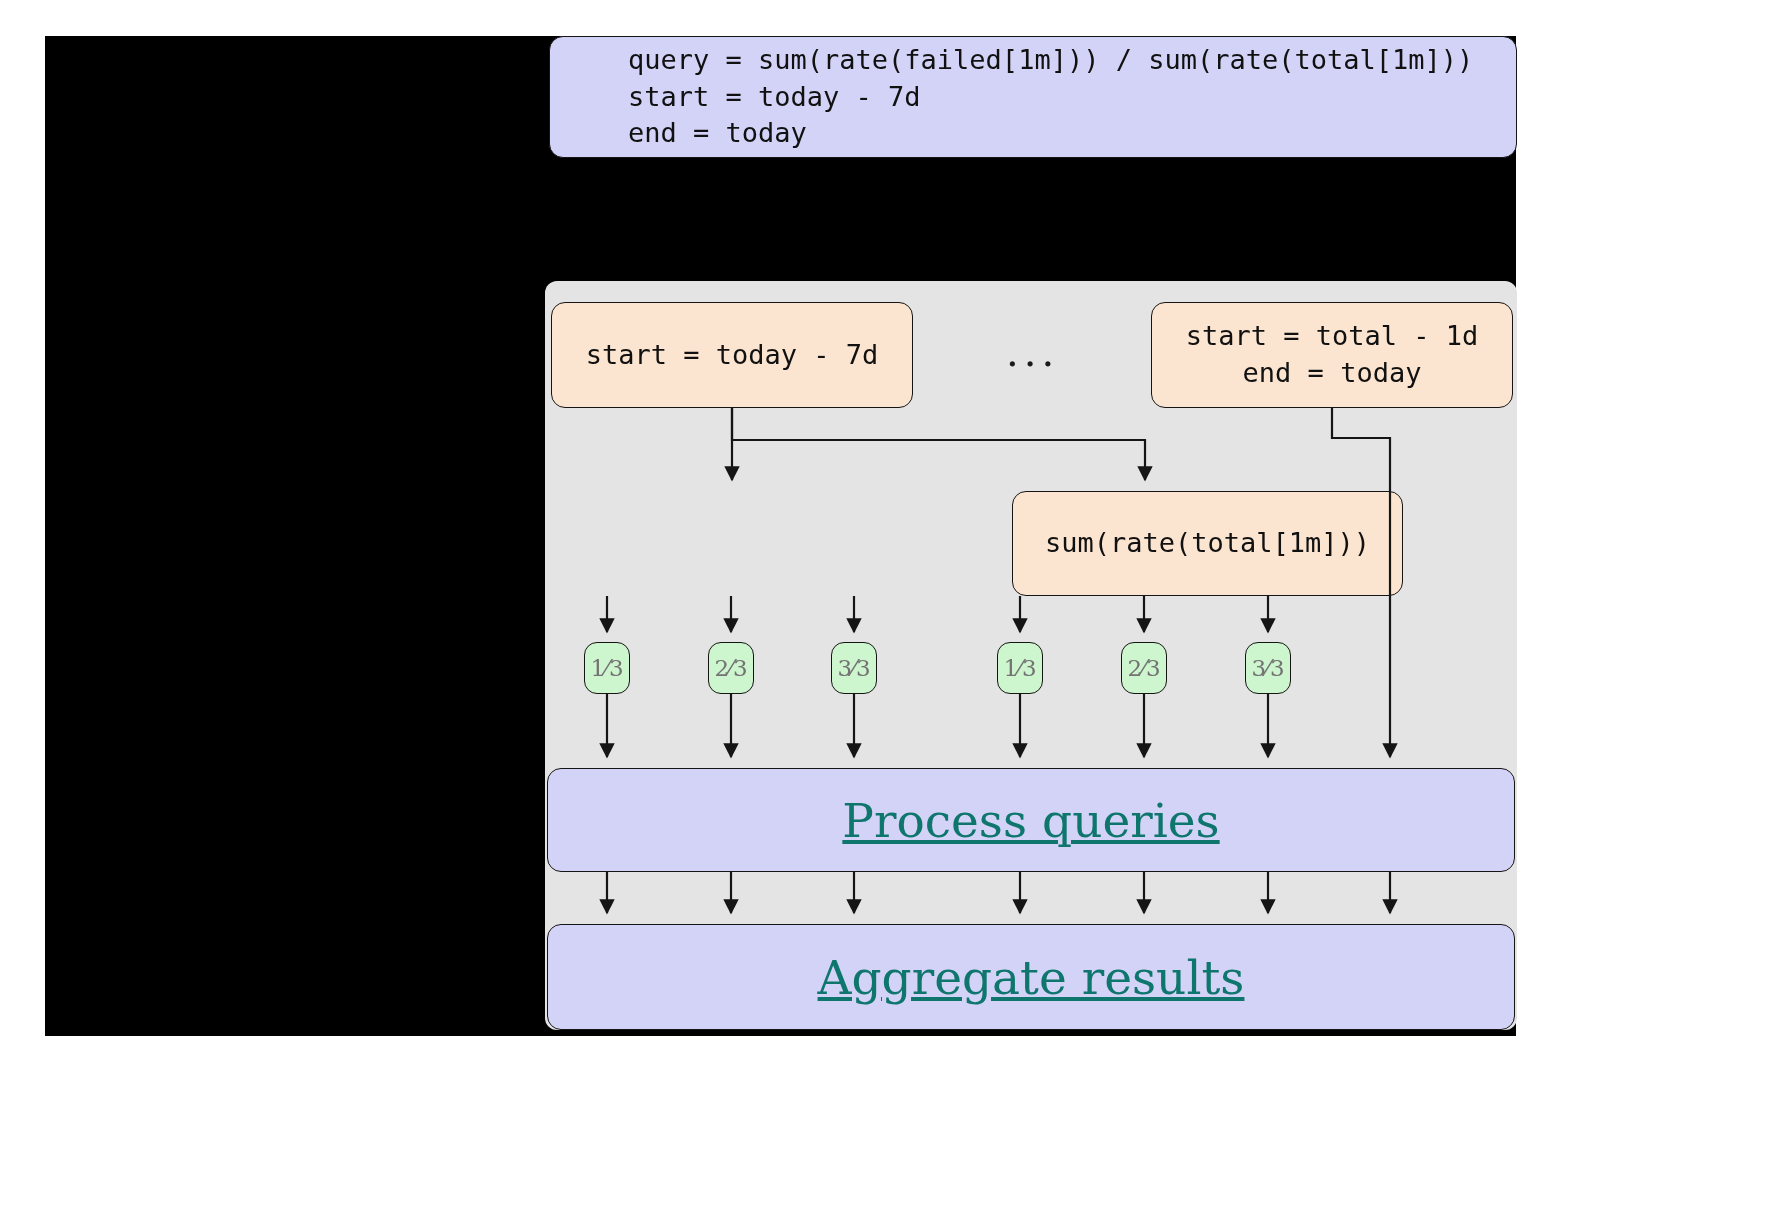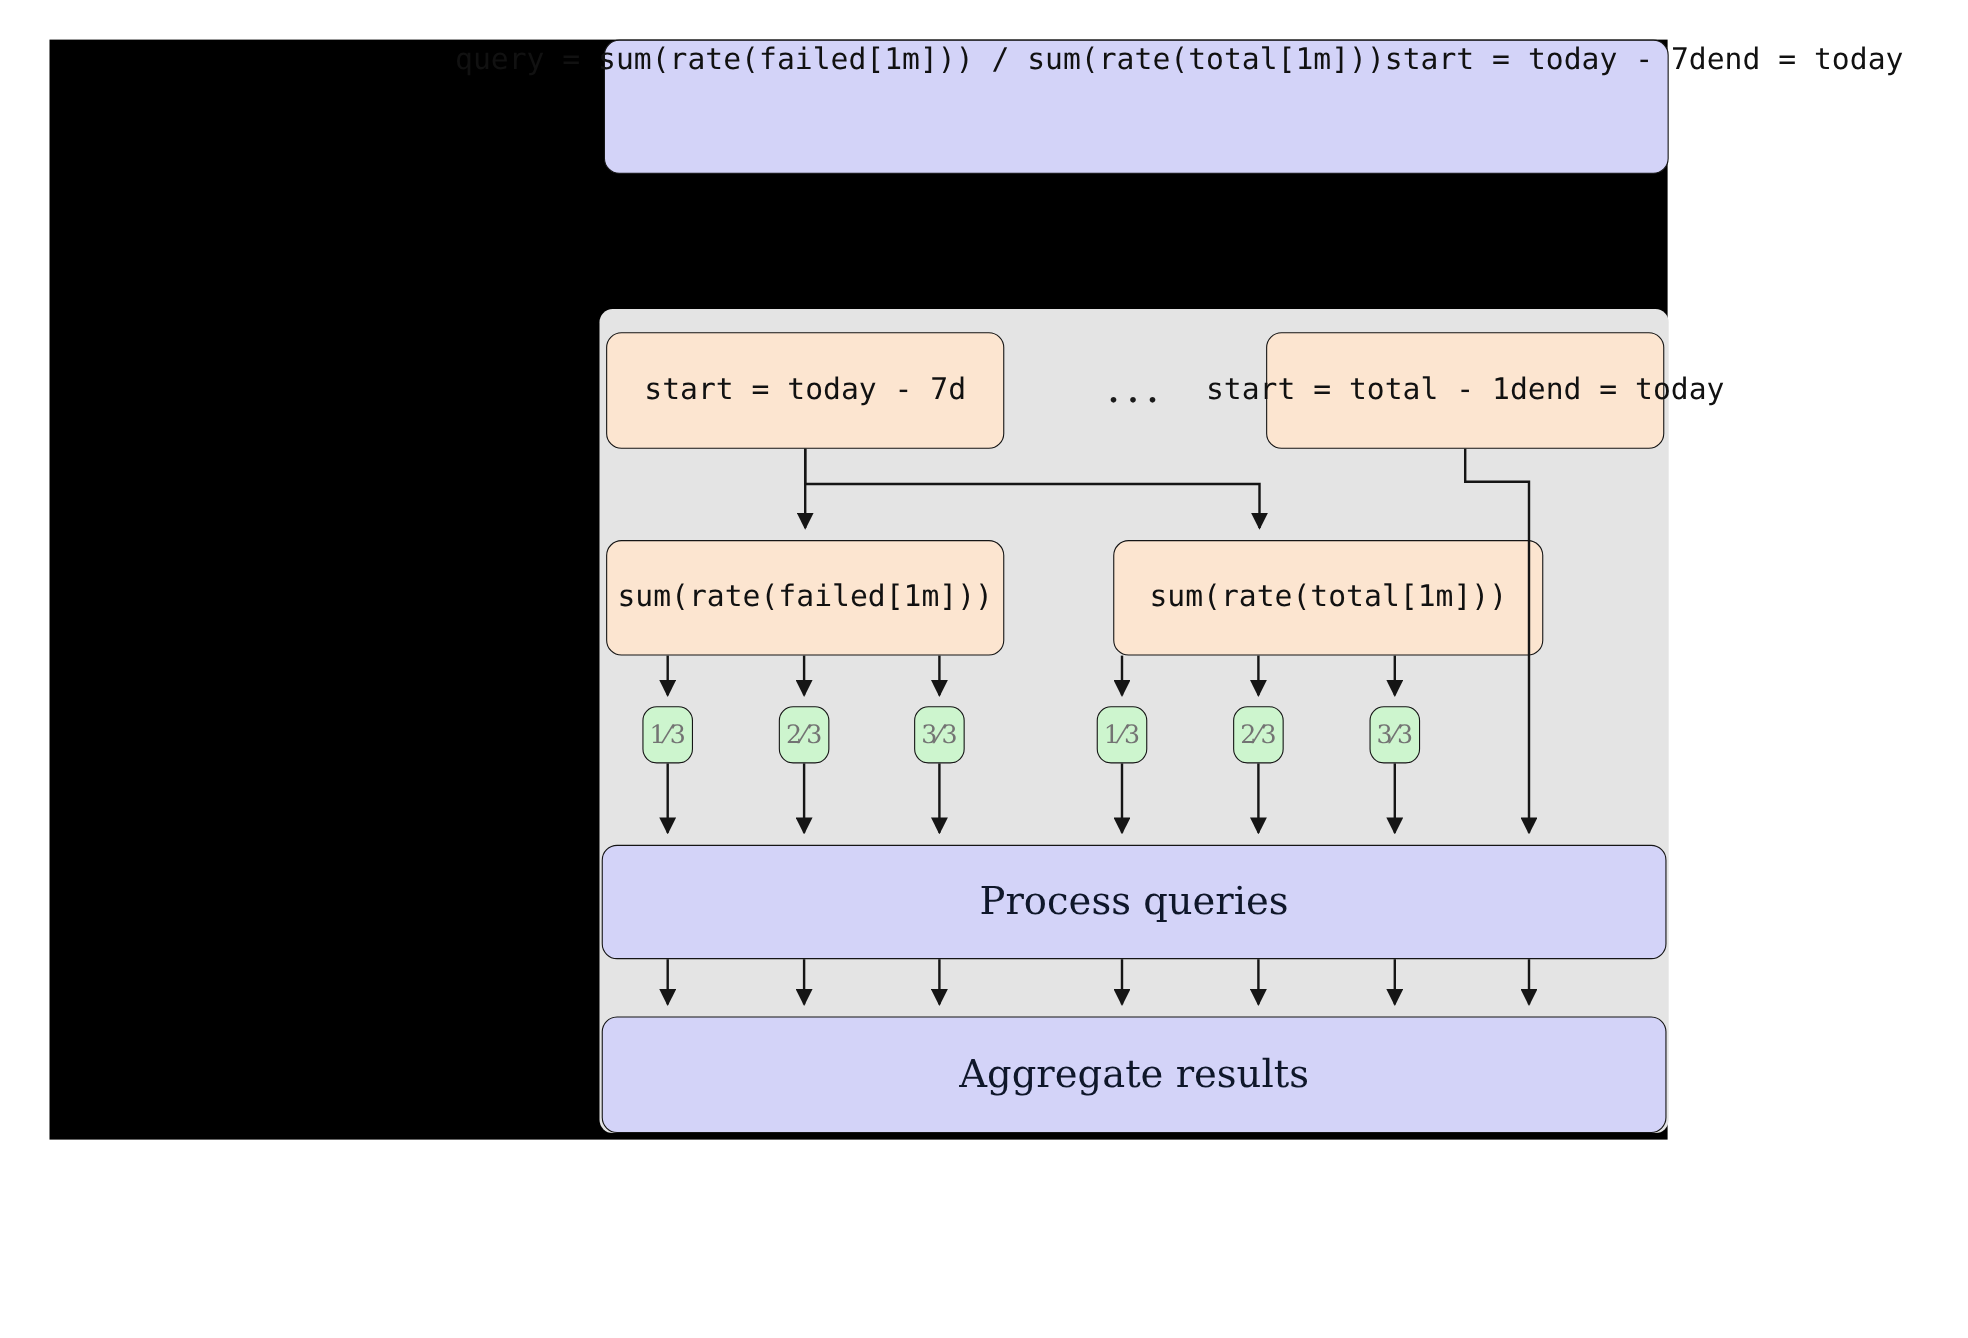--- a/index.html
+++ b/index.html
@@ -34,36 +34,37 @@
     background: #e4e4e4;
     border-radius: 12px;
   }
 
   .node {
     position: absolute;
     box-sizing: border-box;
     border: 1.6px solid #151515;
     border-radius: 14px;
     display: flex;
-    flex-direction: row;
+    flex-direction: column;
     align-items: center;
     justify-content: center;
     text-align: center;
   }
   .mono {
     font-family: "DejaVu Sans Mono", "Liberation Mono", monospace;
     font-size: 27px;
     line-height: 1.36;
     color: #111111;
     white-space: pre;
   }
   .serif {
     font-family: "DejaVu Serif", "Liberation Serif", serif;
-    font-size: 35px;
-    color: #0f172a;
+    font-size: 47px;
+    color: #0f766e;
+    text-decoration: underline;
   }
   .lavender { background: #d3d3f8; }
   .peach    { background: #fce5d0; }
 
   .badge {
     position: absolute;
     box-sizing: border-box;
     width: 46px;
     height: 52px;
     border: 1.8px solid #151515;
@@ -113,23 +114,20 @@
     <div class="mono">start = today - 7d</div>
   </div>
 
   <div class="ellipsis" style="left:1006px; top:329px;">...</div>
 
   <div class="node peach" style="left:1151px; top:302px; width:362px; height:106px;">
     <div class="mono">start = total - 1d</div>
     <div class="mono">end = today</div>
   </div>
 
-  <div class="node peach" style="left:551px; top:491px; width:362px; height:105px;">
-    <div class="mono">sum(rate(failed[1m]))</div>
-  </div>
 
   <div class="node peach" style="left:1012px; top:491px; width:391px; height:105px;">
     <div class="mono">sum(rate(total[1m]))</div>
   </div>
 
   <div class="badge" style="left:584px; top:642px;">1⁄3</div>
   <div class="badge" style="left:708px; top:642px;">2⁄3</div>
   <div class="badge" style="left:831px; top:642px;">3⁄3</div>
 
   <div class="badge" style="left:997px; top:642px;">1⁄3</div>

